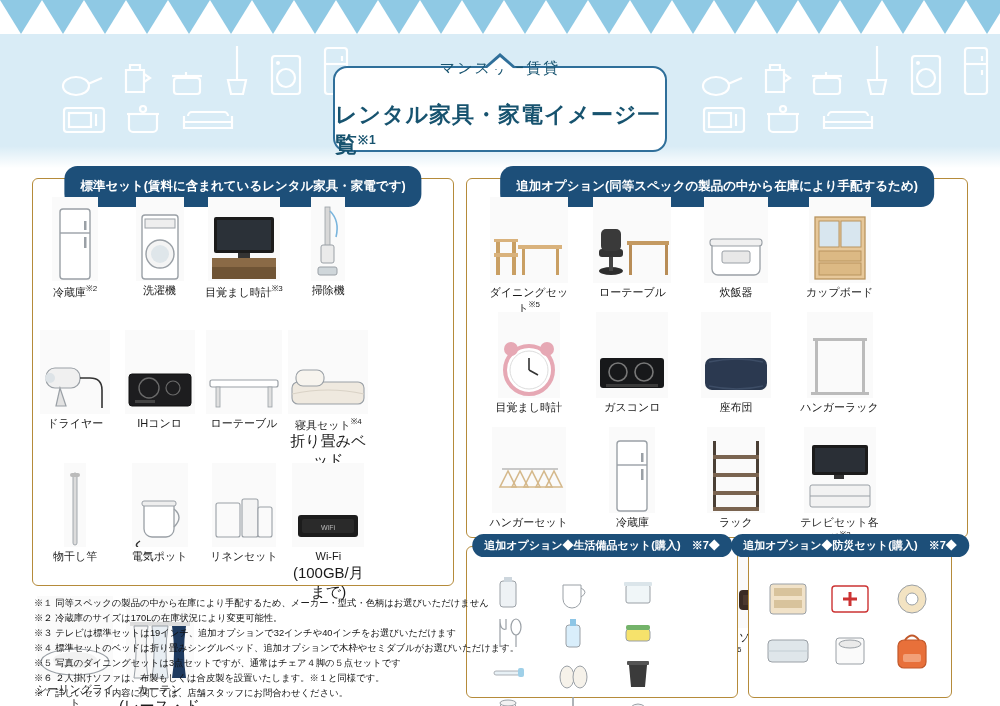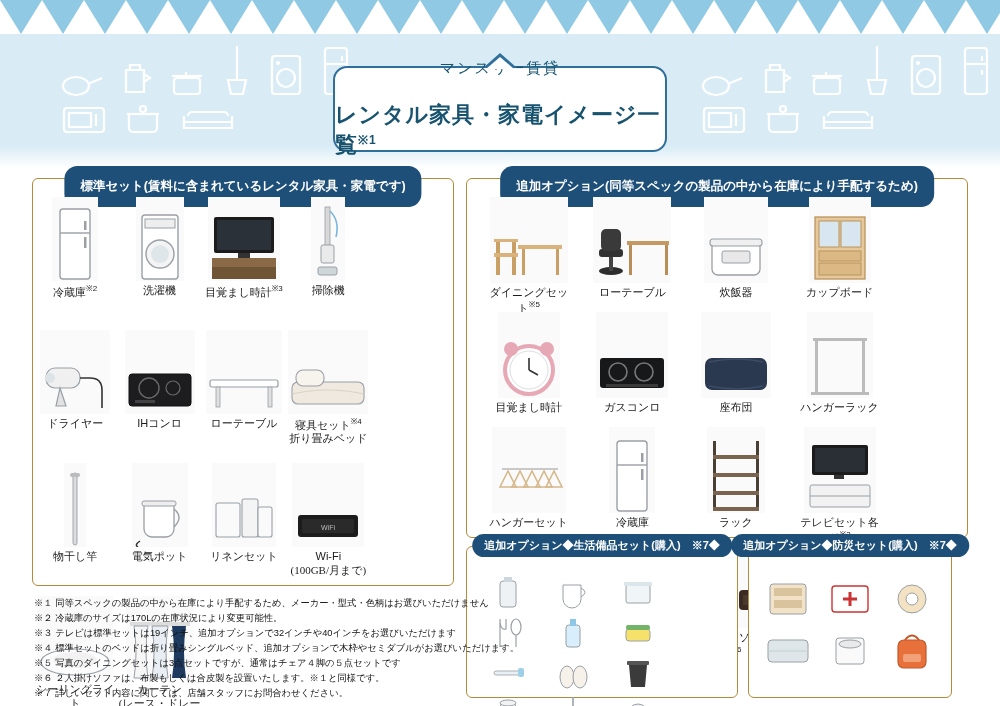--- a/index.html
+++ b/index.html
@@ -88,21 +88,21 @@
   #panel-disaster { left:748px; top:546px; width:204px; height:152px; }
 
   .grid { position:absolute; left:0; top:18px; width:100%; display:flex; flex-wrap:wrap; }
   .cell { display:flex; flex-direction:column; align-items:center; }
   .cell .art { display:flex; align-items:flex-end; justify-content:center; }
   .cell .cap {
     font-size:11px; color:#1a1a1a; text-align:center; line-height:1.25;
     margin-top:3px;
   }
   .cell .cap .note { font-size:8px; vertical-align:super; }
-  .cell .cap .sub { font-size:11px; display:block;font-family:Liberation Serif, serif; }
+  .cell .cap .sub { font-size:15px; display:block; }
 
   
   #panel-standard .cell { width:84.4px; }
   #panel-standard .art { height:84px; }
   #panel-standard .cap { height:46px; }
 
   
   #panel-options .cell { width:83.6px;margin-left:20px; }
   #panel-options .art { height:86px; }
   #panel-options .cap { height:26px; }

